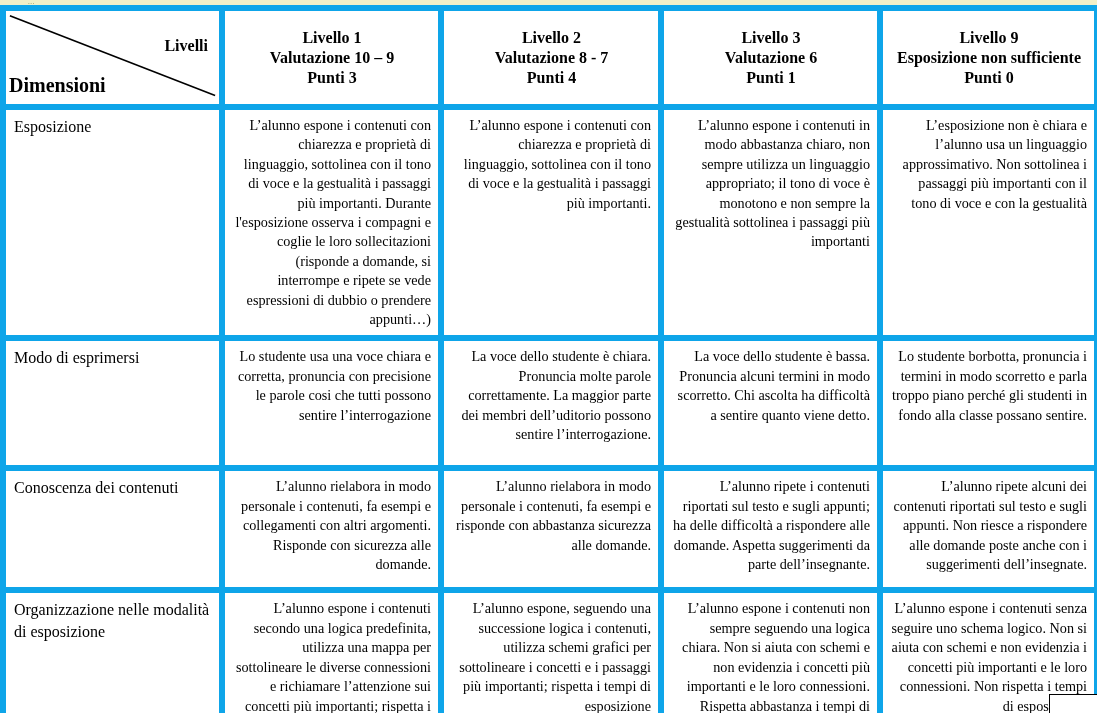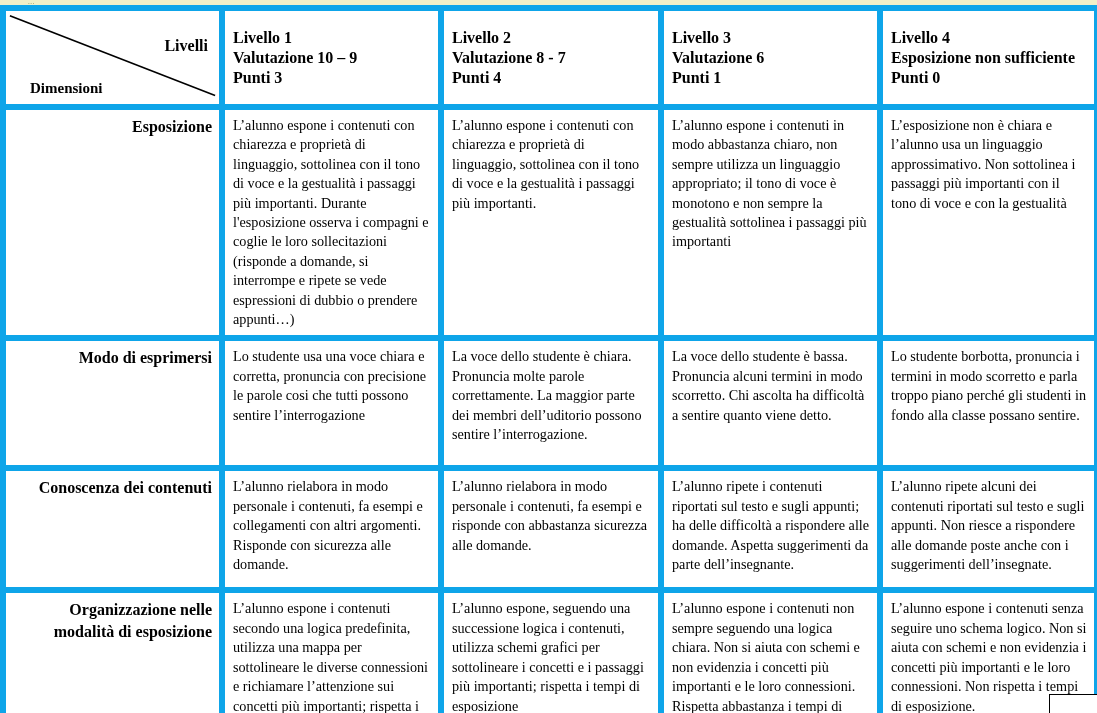--- a/index.html
+++ b/index.html
@@ -59,20 +59,21 @@
   col.c2 { width: 220px; }
   col.c3 { width: 219px; }
   col.c4 { width: 217px; }
 
   
   tr.header-row td {
     height: 99px;
     vertical-align: middle;
   }
   .lvl-head {
+    text-align: center;
     font-weight: bold;
     font-size: 16px;
     line-height: 20px;
   }
   .corner-cell {
     position: relative;
     padding: 0;
     height: 99px;
   }
   .corner-cell .diag {
@@ -84,38 +85,38 @@
   }
   .corner-cell .livelli {
     position: absolute;
     right: 11px;
     top: 26px;
     font-weight: bold;
     font-size: 16px;
   }
   .corner-cell .dimensioni {
     position: absolute;
-    left: 24px;
+    left: 3px;
     bottom: 7px;
     font-weight: bold;
-    font-size: 15px;
+    font-size: 20px;
   }
 
   
   td.dim-cell {
-    text-align: right;
+    text-align: left;
     vertical-align: middle;
-    font-weight: bold;
+    font-weight: normal;
     font-size: 16px;
     line-height: 22px;
   }
   td.desc-cell {
     font-size: 14.2px;
     line-height: 19.4px;
-    text-align: left;
+    text-align: right;
   }
   tr.r-esposizione td { height: 214px; }
   tr.r-modo td { height: 130px; }
   tr.r-conoscenza td { height: 122px; }
   tr.r-organizzazione td { height: 148px; }
 
   .bottom-marker {
     position: absolute;
     right: 0px;
     bottom: 0px;
@@ -160,21 +161,21 @@
           <div>Livello 2</div>
           <div>Valutazione 8 - 7</div>
           <div>Punti 4</div>
         </td>
         <td class="lvl-head">
           <div>Livello 3</div>
           <div>Valutazione 6</div>
           <div>Punti 1</div>
         </td>
         <td class="lvl-head">
-          <div>Livello 4</div>
+          <div>Livello 9</div>
           <div>Esposizione non sufficiente</div>
           <div>Punti 0</div>
         </td>
       </tr>
 
       <tr class="r-esposizione">
         <td class="dim-cell">Esposizione</td>
         <td class="desc-cell">L’alunno espone i contenuti con chiarezza e proprietà di linguaggio, sottolinea con il tono di voce e la gestualità i passaggi più importanti. Durante l'esposizione osserva i compagni e coglie le loro sollecitazioni (risponde a domande, si interrompe e ripete se vede espressioni di dubbio o prendere appunti…)</td>
         <td class="desc-cell">L’alunno espone i contenuti con chiarezza e proprietà di linguaggio, sottolinea con il tono di voce e la gestualità i passaggi più importanti.</td>
         <td class="desc-cell">L’alunno espone i contenuti in modo abbastanza chiaro, non sempre utilizza un linguaggio appropriato; il tono di voce è monotono e non sempre la gestualità sottolinea i passaggi più importanti</td>

